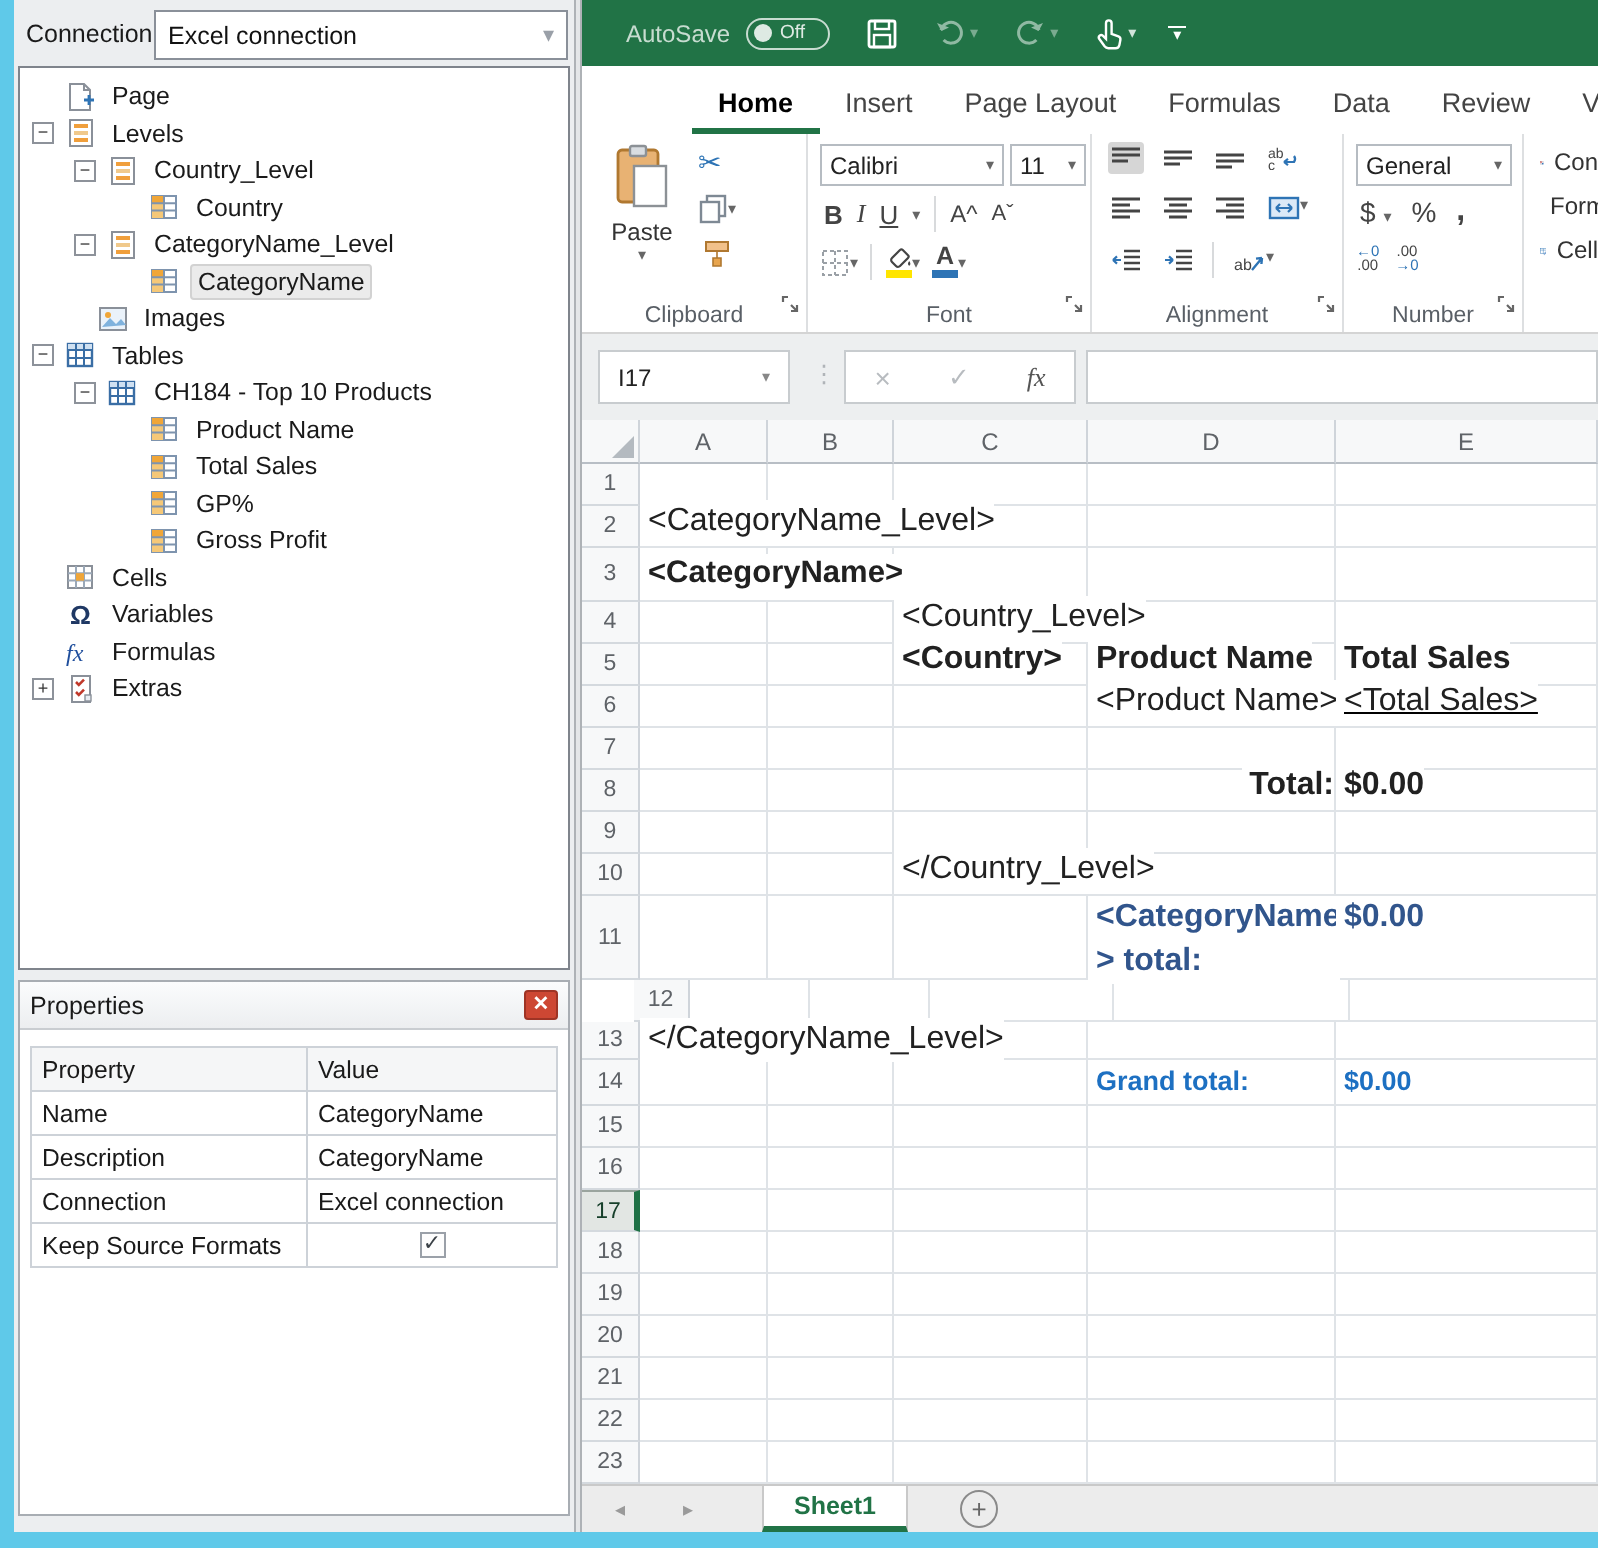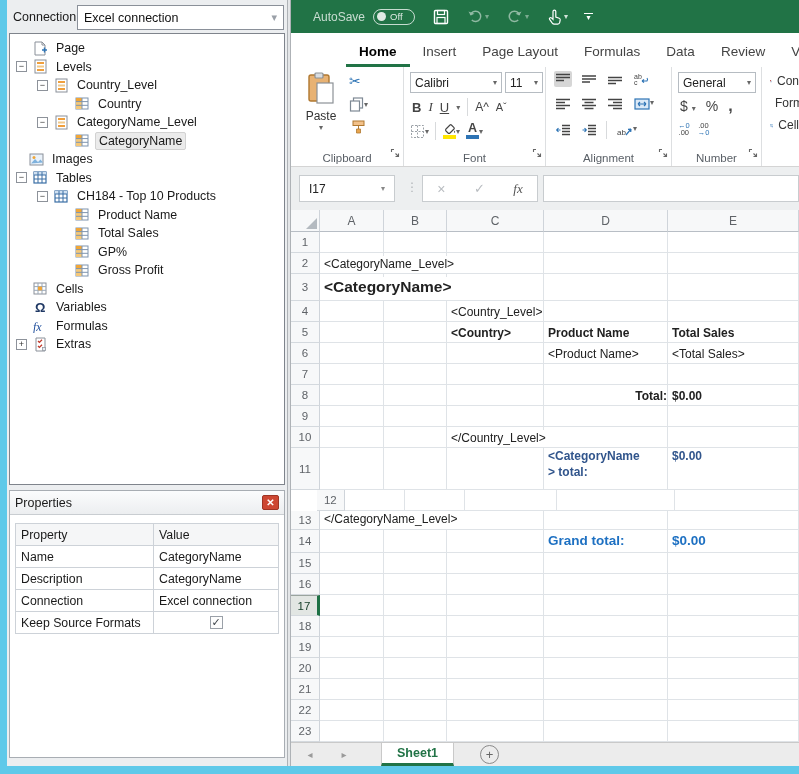--- a/index.html
+++ b/index.html
@@ -117,21 +117,21 @@
   .colheads { position:absolute; left:0; top:210px; width:508px; height:22px; display:flex; }
   .corner { width:29px; height:22px; background:#f7f8f9; border-right:1px solid #cfd4da; border-bottom:1px solid #b8bec5; position:relative; }
   .corner .tri { position:absolute; right:2px; bottom:2px; width:0; height:0; border-left:11px solid transparent; border-bottom:11px solid #b4bac0; }
   .colhead { height:22px; background:#f7f8f9; border-right:1px solid #cfd4da; border-bottom:1px solid #b8bec5; display:flex; align-items:center; justify-content:center; font-size:12px; color:#5f6368; }
   .gridrows { position:absolute; left:0; top:232px; width:508px; height:510px; overflow:hidden; background:#fff; }
   .grow { display:flex; }
   .rowhead { width:29px; background:#f7f8f9; border-right:1px solid #cfd4da; border-bottom:1px solid #d4d9de; display:flex; align-items:center; justify-content:center; font-size:11.5px; color:#5f6368; }
   .rowhead.cur { background:#e2e6e3; border-right:3px solid #1e7145; color:#17402b; border-top:1px solid #9aa49e; }
   .gcell { position:relative; border-right:1px solid #dfe3e7; border-bottom:1px solid #dfe3e7; display:flex; align-items:flex-end; overflow:visible; }
   .gcell.vtop { align-items:flex-start; }
-  .cell-text { position:relative; z-index:2; background:#fff; white-space:pre; padding:0 0 1px 4px; font-size:12px; color:#212121; line-height:1.35; }
+  .cell-text { position:relative; z-index:2; background:#fff; white-space:pre; padding:0 0 1px 4px; font-size:16px; color:#212121; line-height:1.35; }
   .cell-text.wrap { white-space:pre-line; }
   .cs-bold { font-weight:bold; }
   .cs-title { font-weight:bold; font-size:15.5px; padding-bottom:2px; }
   .cs-blue { font-weight:bold; color:#31558c; }
   .cs-grand { font-weight:bold; color:#1d70c2; font-size:13.5px; padding-bottom:2px; }
 
   
   .sheetbar { position:absolute; left:0; top:742px; width:508px; height:24px; background:#ececec; border-top:1px solid #c9c9c9; display:flex; align-items:stretch; }
   .nav-arrow { width:38px; display:flex; align-items:center; justify-content:center; color:#9a9a9a; font-size:10px; }
   .sheet-tab { margin-left:22px; padding:0 15px; background:#fff; border-left:1px solid #c9c9c9; border-right:1px solid #c9c9c9; border-bottom:3px solid #217346; display:flex; align-items:center; font-size:12.5px; font-weight:bold; color:#217346; }
@@ -219,21 +219,21 @@
           <span class="ticon">
             <svg width="14" height="13" viewBox="0 0 14 13">
               <rect x="1" y="1" width="12" height="11" fill="#fff" stroke="#7e94ae"></rect>
               <rect x="1" y="1" width="6" height="11" fill="#f5c878"></rect>
               <rect x="1" y="1" width="6" height="3.6" fill="#f0a638"></rect>
               <path d="M1 4.6 h12 M1 8.3 h12 M7 1 v11" stroke="#7e94ae" fill="none"></path>
             </svg>
           </span>
           <span class="tlabel">CategoryName</span>
         </div>
-        <div class="tree-row" style="padding-left: 2px;">
+        <div class="tree-row" style="padding-left: 22px;">
           <span class="expander none"></span>
           <span class="ticon">
             <svg width="15" height="13" viewBox="0 0 15 13">
               <rect x="1" y="1" width="13" height="11" fill="#eaf2fa" stroke="#8a9099"></rect>
               <circle cx="5" cy="4.5" r="1.5" fill="#f0a638"></circle>
               <path d="M2 10.5 L6 6 l3 3 2.5-2.5 2.5 3z" fill="#7fb2dd"></path>
             </svg>
           </span>
           <span class="tlabel">Images</span>
         </div>
@@ -728,21 +728,21 @@
           </div>
         </div>
         <div class="grow" style="height: 21px;">
           <div class="rowhead">6</div>
           <div class="gcell" style="width: 64px;"></div>
           <div class="gcell" style="width: 63px;"></div>
           <div class="gcell" style="width: 97px;"></div>
           <div class="gcell" style="width: 124px;">
             <span class="cell-text">&lt;Product Name&gt;</span>
           </div>
-          <div class="gcell" style="width: 131px;">
+          <div class="gcell" style="width: 131px; text-decoration: underline;">
             <span class="cell-text">&lt;Total Sales&gt;</span>
           </div>
         </div>
         <div class="grow" style="height: 21px;">
           <div class="rowhead">7</div>
           <div class="gcell" style="width: 64px;"></div>
           <div class="gcell" style="width: 63px;"></div>
           <div class="gcell" style="width: 97px;"></div>
           <div class="gcell" style="width: 124px;"></div>
           <div class="gcell" style="width: 131px;"></div>

